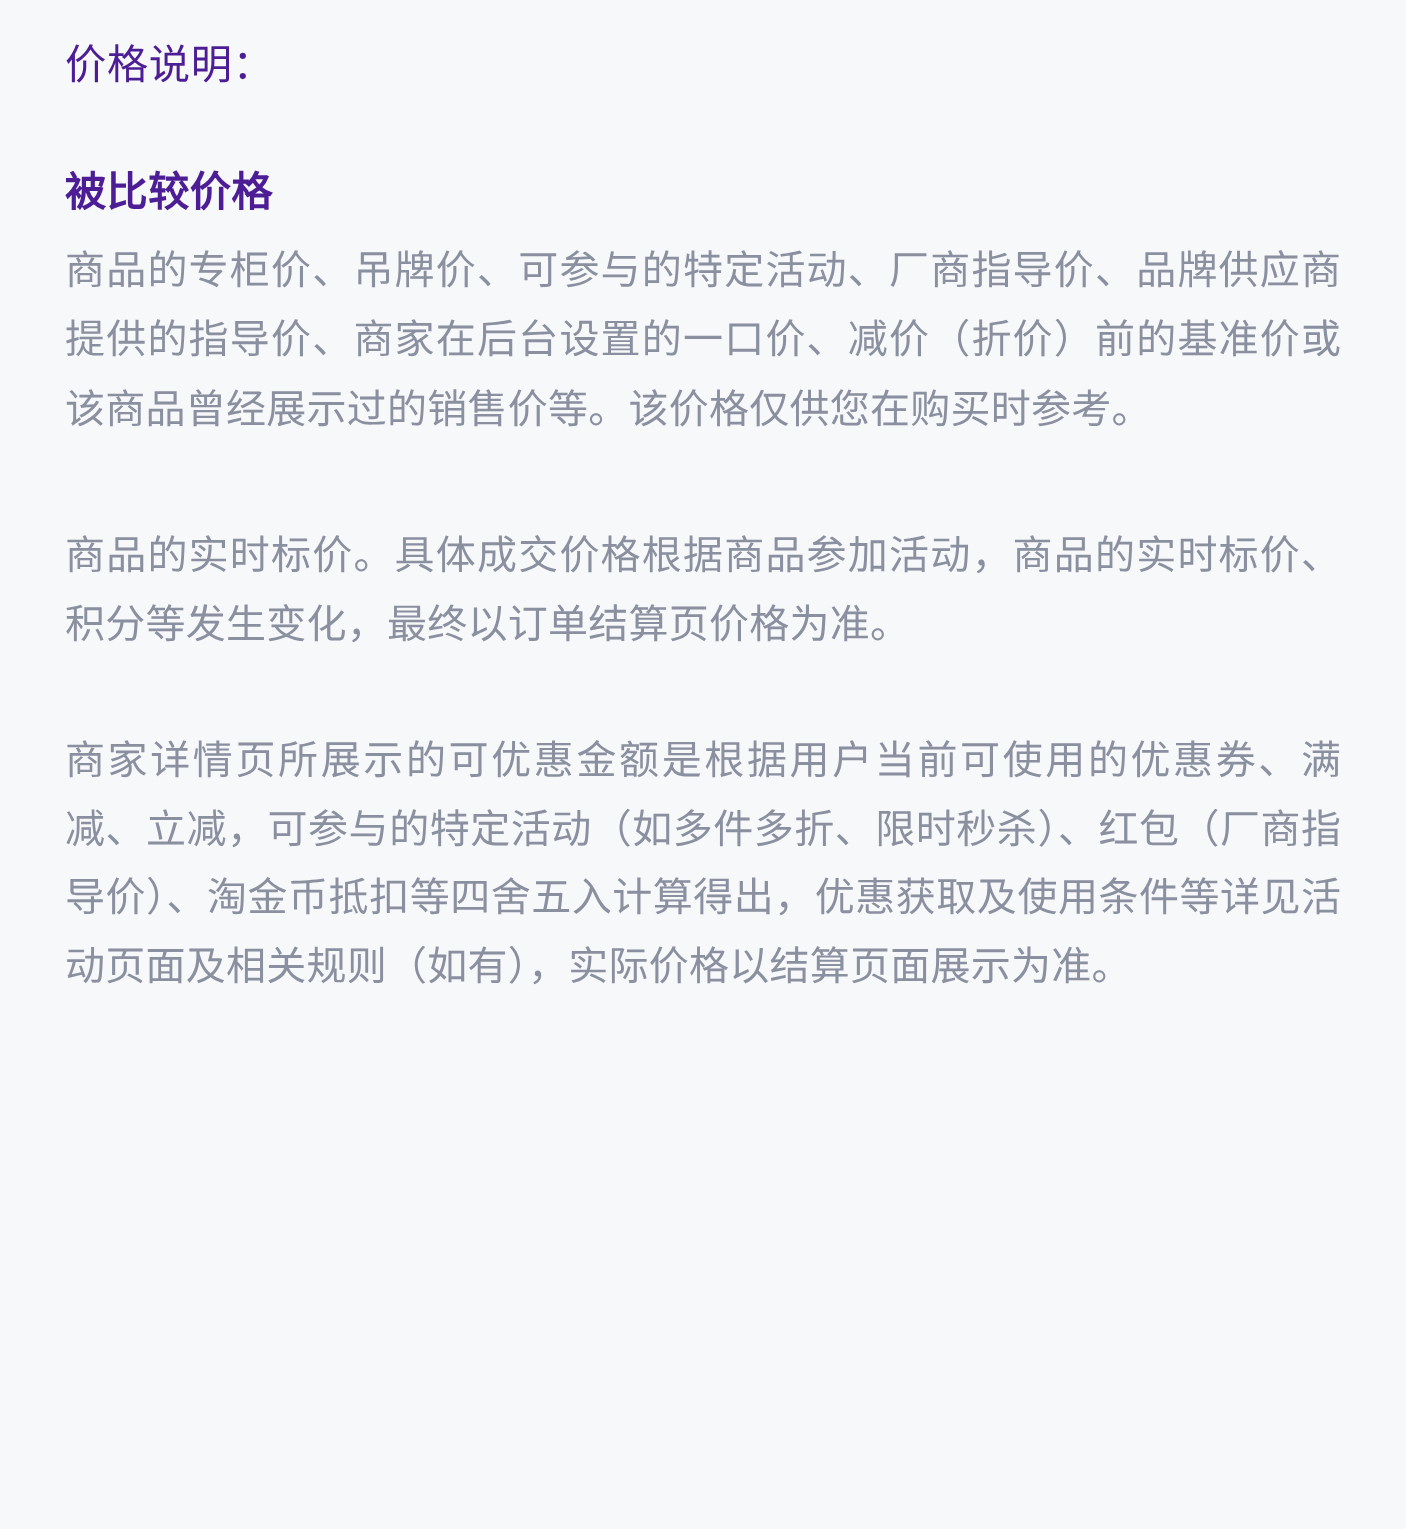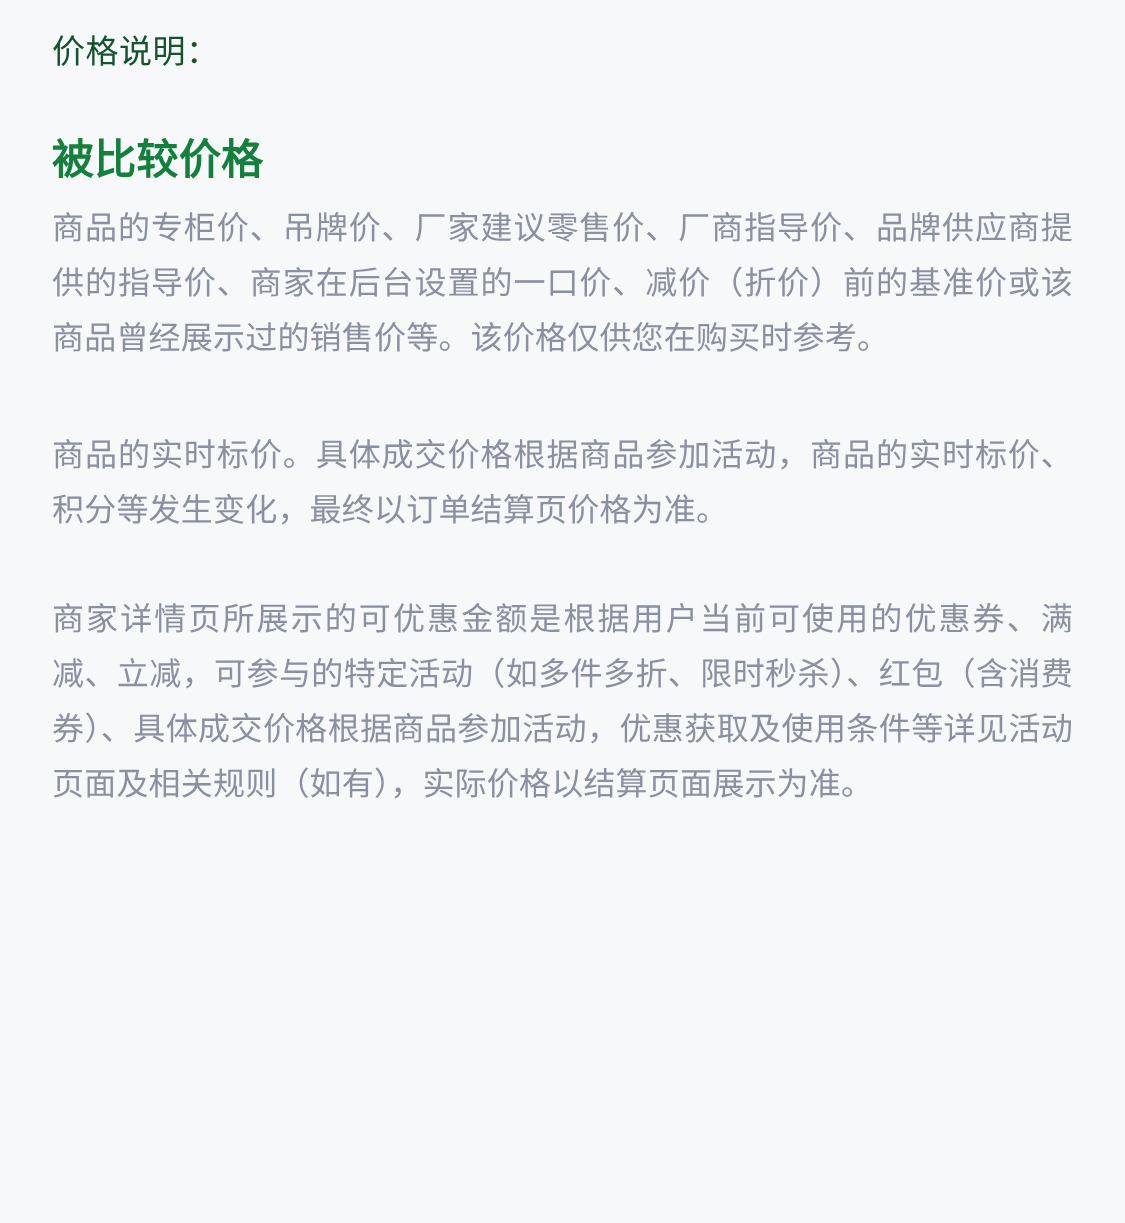--- a/index.html
+++ b/index.html
@@ -16,35 +16,35 @@
   .page {
     width: 1125px;
     min-height: 1223px;
     box-sizing: border-box;
     padding: 30px 52px 40px 52px;
     background: #f7f8fa;
   }
   .doc-title {
     font-size: 33px;
     line-height: 1.35;
-    color: #14532d;
+    color: #4c1d95;
     font-weight: 400;
     letter-spacing: 0.5px;
     margin: 0 0 58px 0;
   }
   .section {
     margin: 0 0 62px 0;
   }
   .section:last-child {
     margin-bottom: 0;
   }
   .section-heading {
-    font-size: 42px;
+    font-size: 33px;
     line-height: 1.3;
-    color: #15803d;
+    color: #4c1d95;
     font-weight: 700;
     letter-spacing: 0.3px;
     margin: 0 0 14px 0;
   }
   .section-body {
     font-size: 32px;
     line-height: 1.72;
     color: #8b90a0;
     font-weight: 400;
     letter-spacing: 0.2px;
@@ -58,21 +58,21 @@
 </style>
 </head>
 <body>
 
 <div class="page">
 
   <h1 class="doc-title">价格说明：</h1>
 
   <section class="section">
     <h2 class="section-heading">被比较价格</h2>
-    <p class="section-body">商品的专柜价、吊牌价、厂家建议零售价、厂商指导价、品牌供应商提供的指导价、商家在后台设置的一口价、减价（折价）前的基准价或该商品曾经展示过的销售价等。该价格仅供您在购买时参考。</p>
+    <p class="section-body">商品的专柜价、吊牌价、可参与的特定活动、厂商指导价、品牌供应商提供的指导价、商家在后台设置的一口价、减价（折价）前的基准价或该商品曾经展示过的销售价等。该价格仅供您在购买时参考。</p>
   </section>
 
   <section class="section">
     <p class="section-body">商品的实时标价。具体成交价格根据商品参加活动，商品的实时标价、积分等发生变化，最终以订单结算页价格为准。</p>
-    <p class="section-body">商家详情页所展示的可优惠金额是根据用户当前可使用的优惠券、满减、立减，可参与的特定活动（如多件多折、限时秒杀）、红包（含消费券）、具体成交价格根据商品参加活动，优惠获取及使用条件等详见活动页面及相关规则（如有），实际价格以结算页面展示为准。</p>
+    <p class="section-body">商家详情页所展示的可优惠金额是根据用户当前可使用的优惠券、满减、立减，可参与的特定活动（如多件多折、限时秒杀）、红包（厂商指导价）、淘金币抵扣等四舍五入计算得出，优惠获取及使用条件等详见活动页面及相关规则（如有），实际价格以结算页面展示为准。</p>
   </section>
 
 </div>
 
 </body></html>

